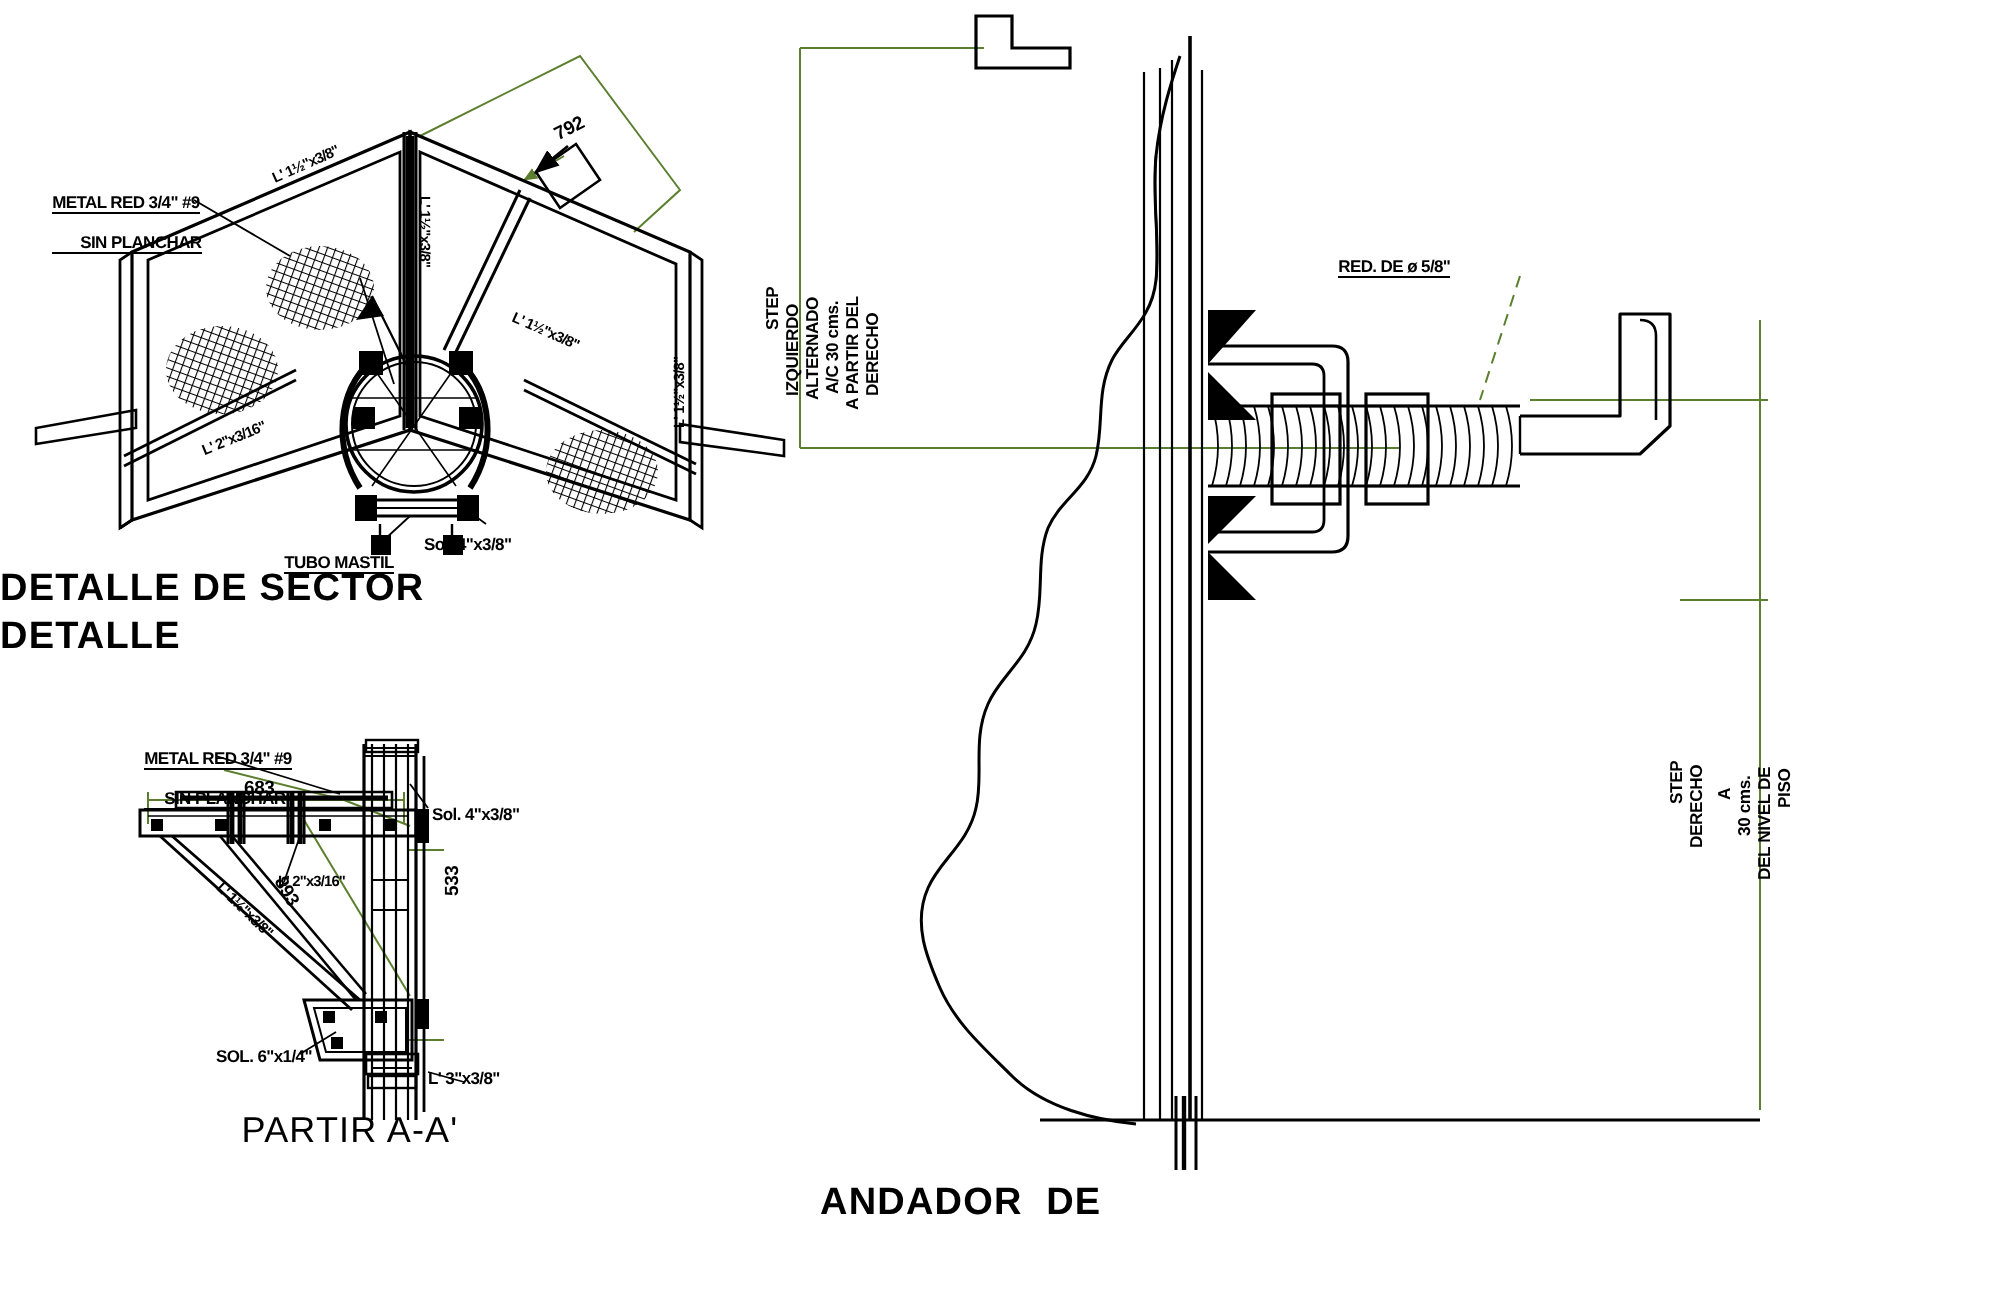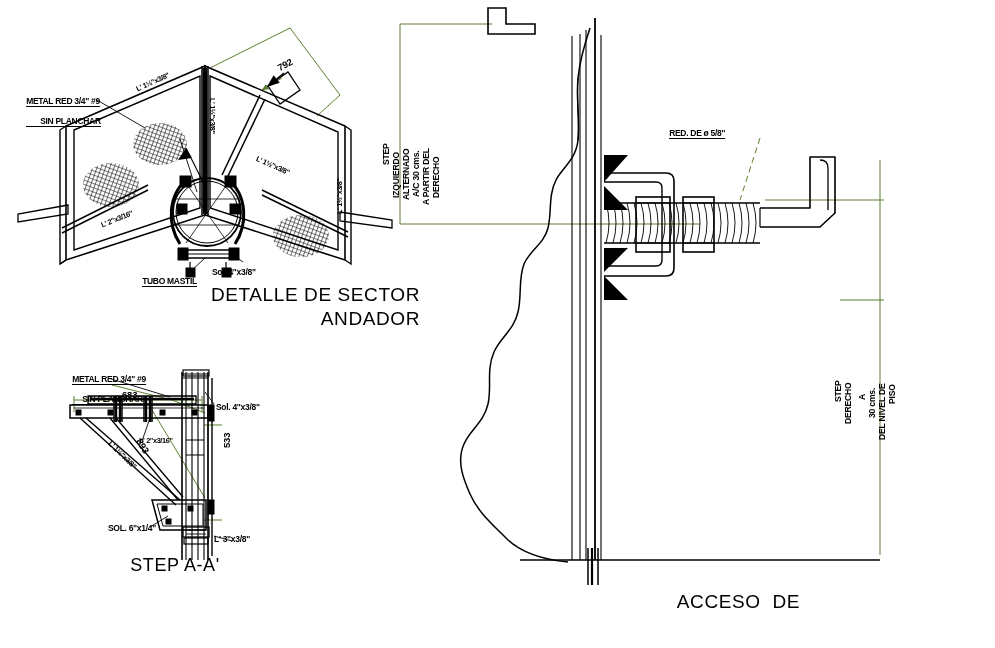--- a/index.html
+++ b/index.html
@@ -3,21 +3,21 @@
 <meta charset="utf-8">
 <style>
   html,body{margin:0;padding:0;background:#ffffff;}
   body{
     width:995px;height:648px;overflow:hidden;position:relative;
     font-family:"Liberation Sans", sans-serif;color:#000;
   }
   #sheet{position:absolute;inset:0;width:995px;height:648px;}
   .lbl{position:absolute;white-space:pre;line-height:1.08;color:#000;
        font-family:"Liberation Sans", sans-serif;}
-  .title{font-size:19px;letter-spacing:0.6px;text-align:right;font-weight:400;}
+  .title{font-size:19px;letter-spacing:0.6px;text-align:left;font-weight:700;}
   .title2{font-size:18px;letter-spacing:0.6px;text-align:center;font-weight:400;}
   .tag{font-size:8.5px;font-weight:700;letter-spacing:-0.3px;}
   .tag-u{border-bottom:1.3px solid #000;padding-bottom:0px;display:inline-block;}
   .dim{font-size:9.5px;font-weight:700;letter-spacing:-0.2px;}
   .tiny{font-size:7.4px;font-weight:700;letter-spacing:-0.4px;}
   .vtxt{font-size:8.6px;font-weight:700;letter-spacing:-0.2px;
         transform-origin:0 0;transform:rotate(-90deg);}
   svg{display:block;}
 </style>
 </head>
@@ -262,21 +262,21 @@
 
 <div class="lbl dim" style="left:276px;top:64px;transform:rotate(-27deg);transform-origin:0 0;">792</div>
 
 <div class="lbl tag" style="left:138px;top:268px;text-align:center;">
   <span class="tag-u">TUBO MASTIL</span>
 </div>
 
 <div class="lbl tag" style="left:212px;top:268px;">Sol. 4"x3/8"</div>
 
 <div class="lbl title" style="left:0px;top:285px;width:420px;">DETALLE DE SECTOR</div>
-<div class="lbl title" style="left:0px;top:309px;width:420px;">ANDADOR</div>
+<div class="lbl title" style="left:0px;top:309px;width:420px;">DETALLE</div>
 
 <div class="lbl tag" style="left:68px;top:366px;">
   <span class="tag-u">METAL RED 3/4" #9</span><br>
   <span style="display:inline-block;padding-left:10px;border-bottom:1.3px solid #000;">SIN PLANCHAR</span>
 </div>
 
 <div class="lbl dim" style="left:122px;top:390px;">683</div>
 
 <div class="lbl tag" style="left:216px;top:403px;">Sol. 4"x3/8"</div>
 
@@ -285,35 +285,35 @@
 <div class="lbl tiny" style="left:112px;top:440px;transform:rotate(44deg);transform-origin:0 0;">L' 1½"x3/8"</div>
 
 <div class="lbl dim" style="left:143px;top:437px;transform:rotate(60deg);transform-origin:0 0;">893</div>
 
 <div class="lbl dim" style="left:222px;top:448px;transform:rotate(-90deg);transform-origin:0 0;">533</div>
 
 <div class="lbl tag" style="left:108px;top:524px;">SOL. 6"x1/4"</div>
 
 <div class="lbl tag" style="left:214px;top:535px;">L' 3"x3/8"</div>
 
-<div class="lbl title2" style="left:45px;top:556px;width:260px;">STEP A-A'</div>
+<div class="lbl title2" style="left:45px;top:556px;width:260px;">PARTIR A-A'</div>
 
 <div class="lbl tag" style="left:665px;top:120px;">
   <span class="tag-u">RED. DE ø 5/8"</span>
 </div>
 
 <div class="lbl vtxt" style="left:382px;top:165px;">STEP</div>
 <div class="lbl vtxt" style="left:392px;top:198px;">IZQUIERDO</div>
 <div class="lbl vtxt" style="left:402px;top:200px;">ALTERNADO</div>
 <div class="lbl vtxt" style="left:412px;top:197px;">A/C 30 cms.</div>
 <div class="lbl vtxt" style="left:422px;top:205px;">A PARTIR DEL</div>
 <div class="lbl vtxt" style="left:432px;top:198px;">DERECHO</div>
 
 <div class="lbl vtxt" style="left:834px;top:402px;">STEP</div>
 <div class="lbl vtxt" style="left:844px;top:424px;">DERECHO</div>
 <div class="lbl vtxt" style="left:858px;top:400px;">A</div>
 <div class="lbl vtxt" style="left:868px;top:418px;">30 cms.</div>
 <div class="lbl vtxt" style="left:878px;top:440px;">DEL NIVEL DE</div>
 <div class="lbl vtxt" style="left:888px;top:404px;">PISO</div>
 
-<div class="lbl title" style="left:410px;top:592px;width:390px;">ACCESO  DE</div>
+<div class="lbl title" style="left:410px;top:592px;width:390px;">ANDADOR  DE</div>
 
 </div>
 
 </body></html>

